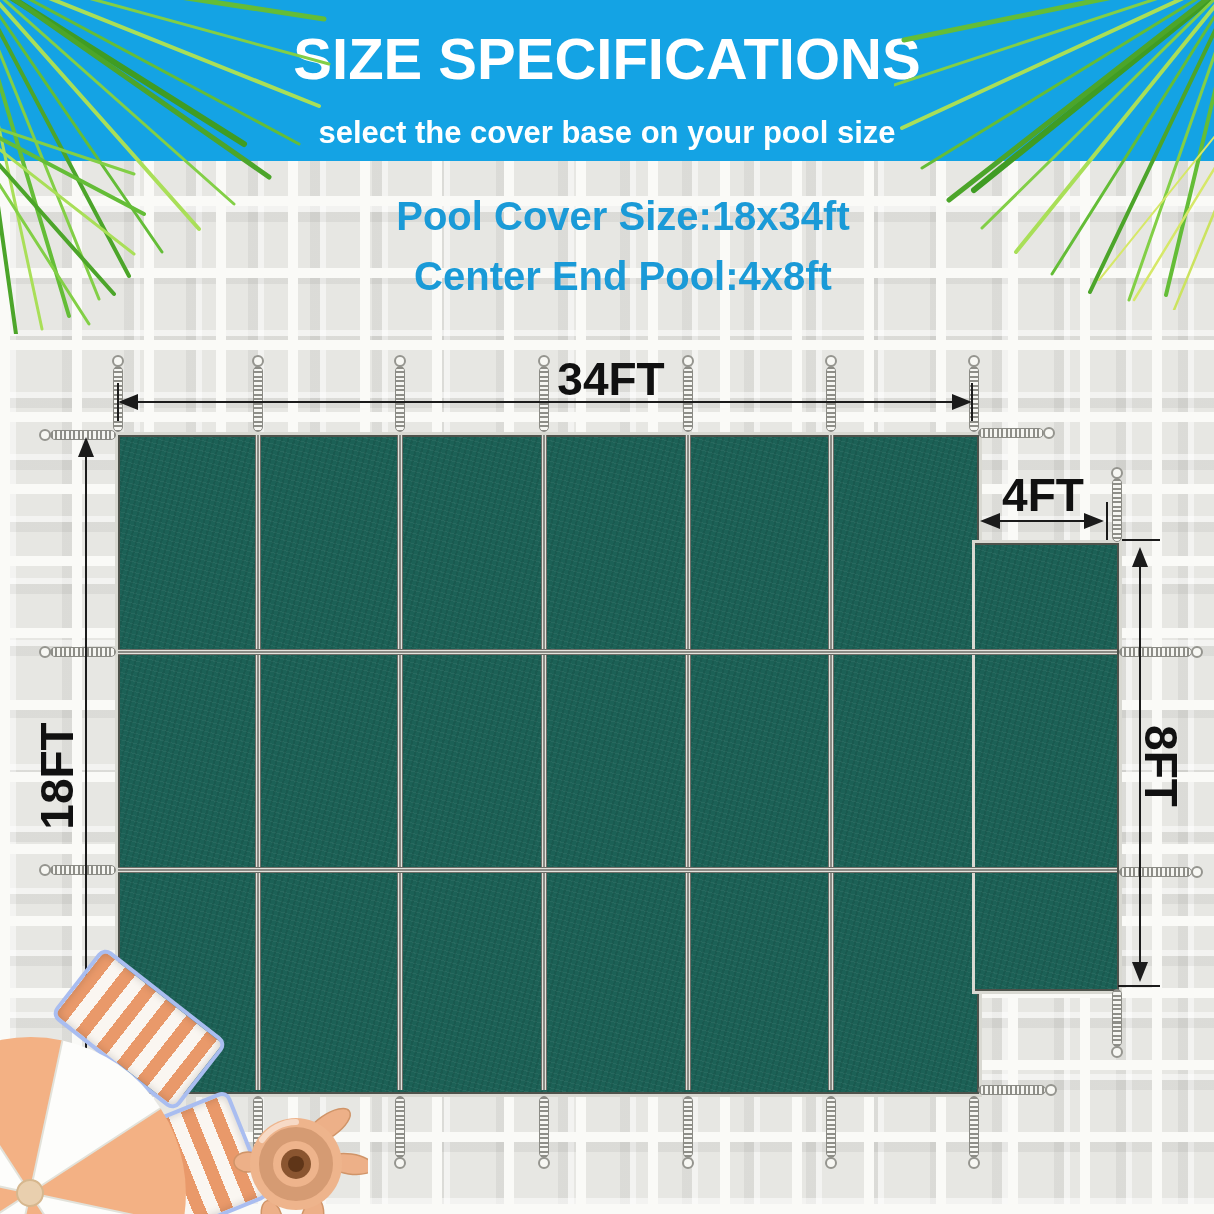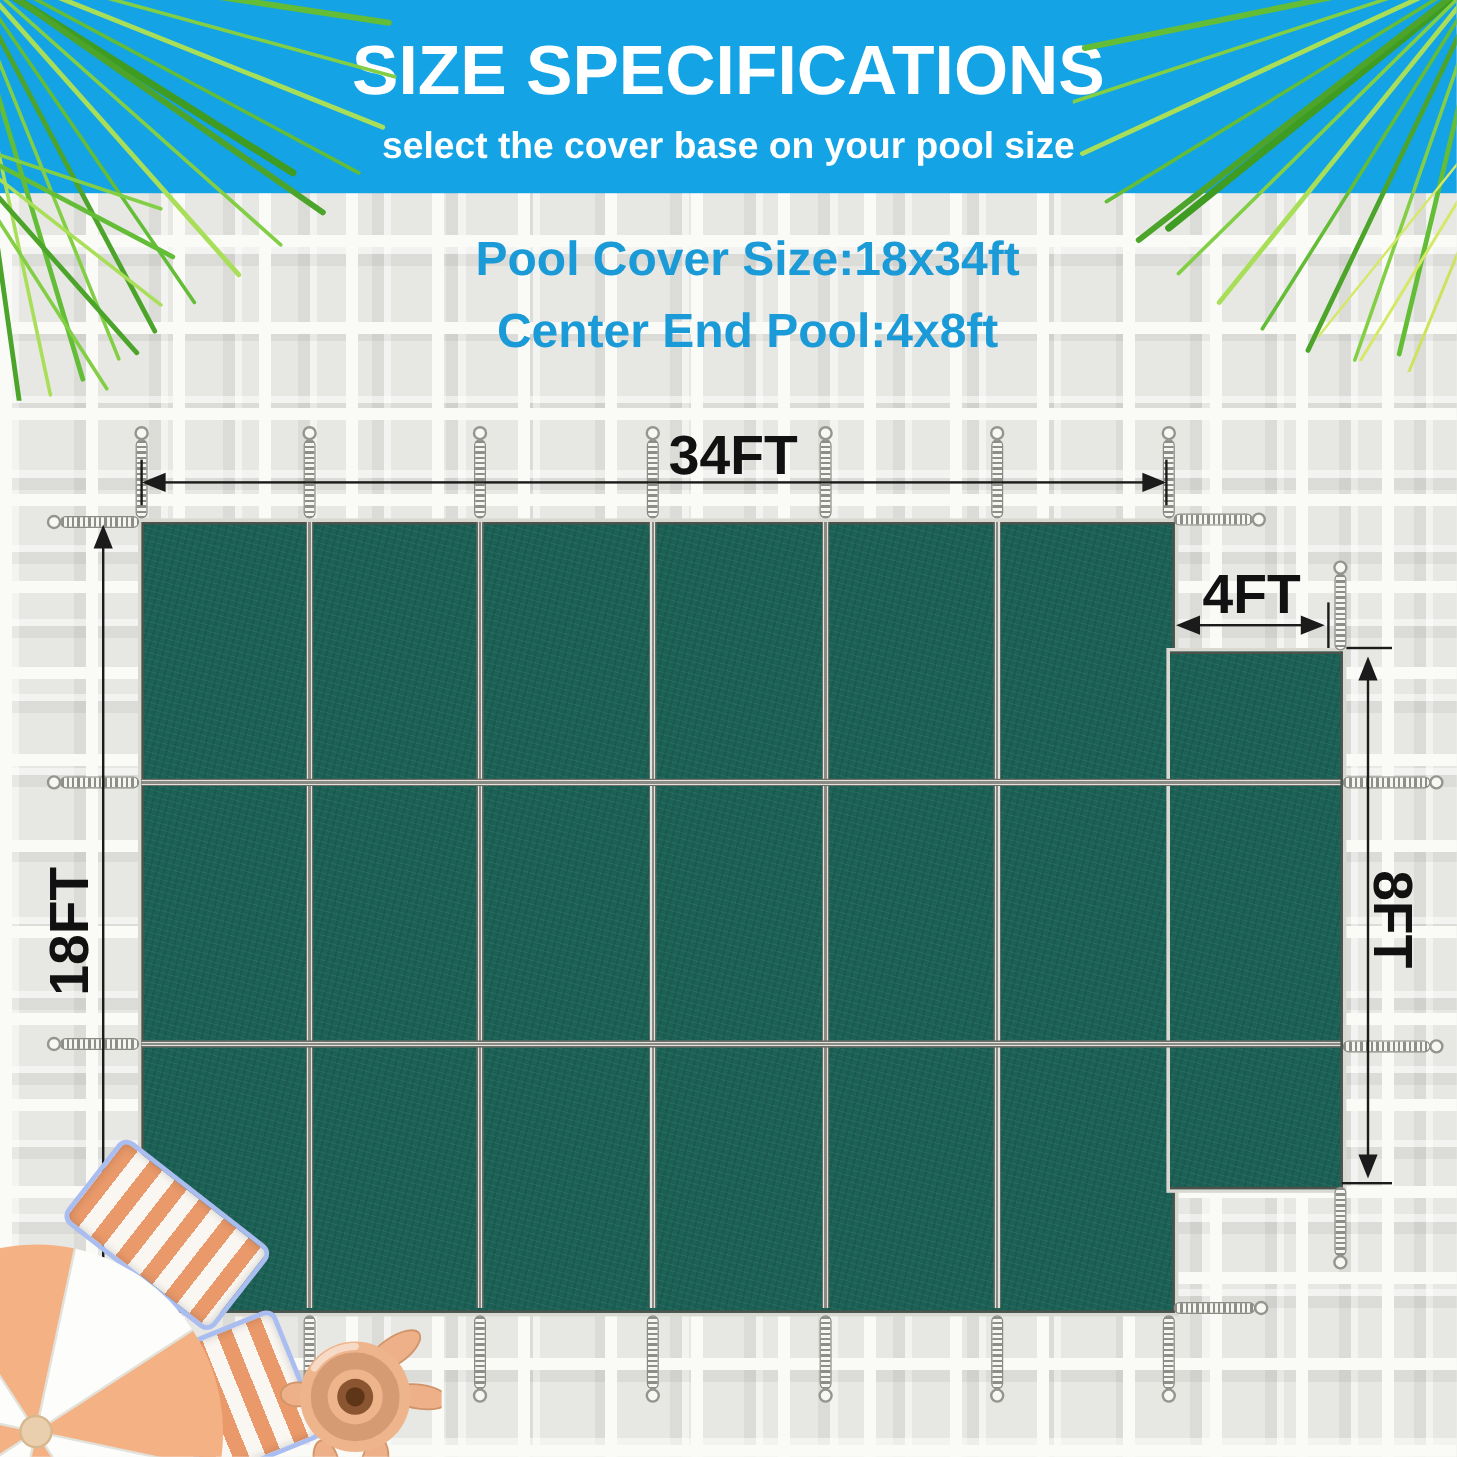--- a/index.html
+++ b/index.html
@@ -9,21 +9,21 @@
     background-color:#e7e7e3;
     background-image:
       repeating-linear-gradient(0deg,#fafaf7 0 10px,rgba(0,0,0,0) 10px 72px),
       repeating-linear-gradient(90deg,#fafaf7 0 10px,rgba(0,0,0,0) 10px 72px),
       repeating-linear-gradient(0deg,rgba(255,255,255,.5) 10px 16px,rgba(0,0,0,0) 16px 62px,rgba(0,0,0,.05) 62px 72px),
       repeating-linear-gradient(90deg,rgba(255,255,255,.5) 10px 16px,rgba(0,0,0,0) 16px 62px,rgba(0,0,0,.05) 62px 72px);
   }
   
   .banner{position:absolute;left:0;top:0;width:100%;height:161px;background:#14a3e4;z-index:5;text-align:center;color:#fff;}
   .banner h1{margin:0;padding-top:30px;font-size:58px;font-weight:bold;letter-spacing:0;line-height:1;}
-  .banner h2{margin:4px;padding-top:14px;font-size:31px;font-weight:bold;line-height:1;}
+  .banner h2{margin:15px;padding-top:14px;font-size:31px;font-weight:bold;line-height:1;}
   
   .palm{position:absolute;z-index:6;pointer-events:none;}
   
   .specs{position:absolute;left:16px;top:186px;width:100%;text-align:center;z-index:4;color:#1a9ad7;font-weight:bold;font-size:40px;line-height:60px;}
   
   .diagram{position:absolute;inset:0;z-index:8;font-weight:bold;}
   .cover{
     position:absolute;left:118px;top:435px;width:857px;height:655px;z-index:10;
     background-color:#1c6156;
     background-image:

